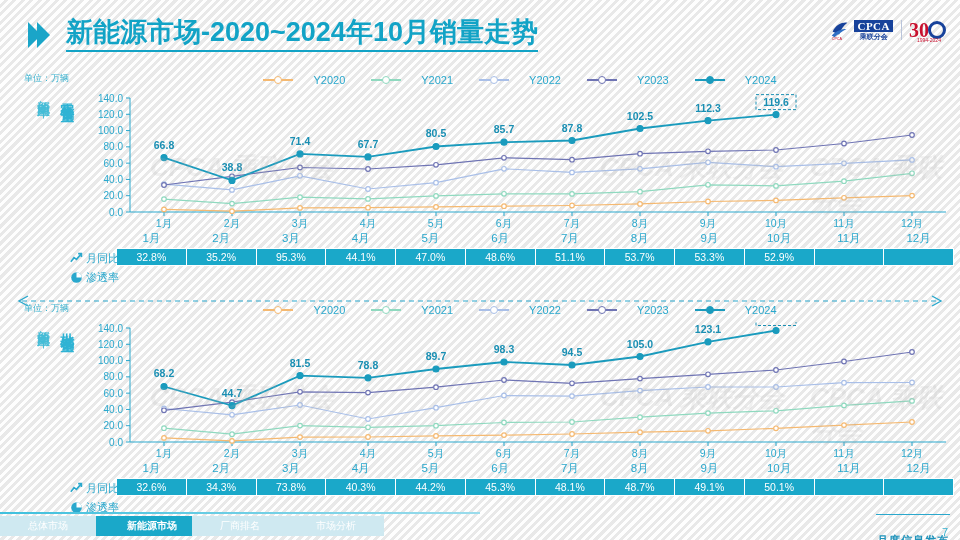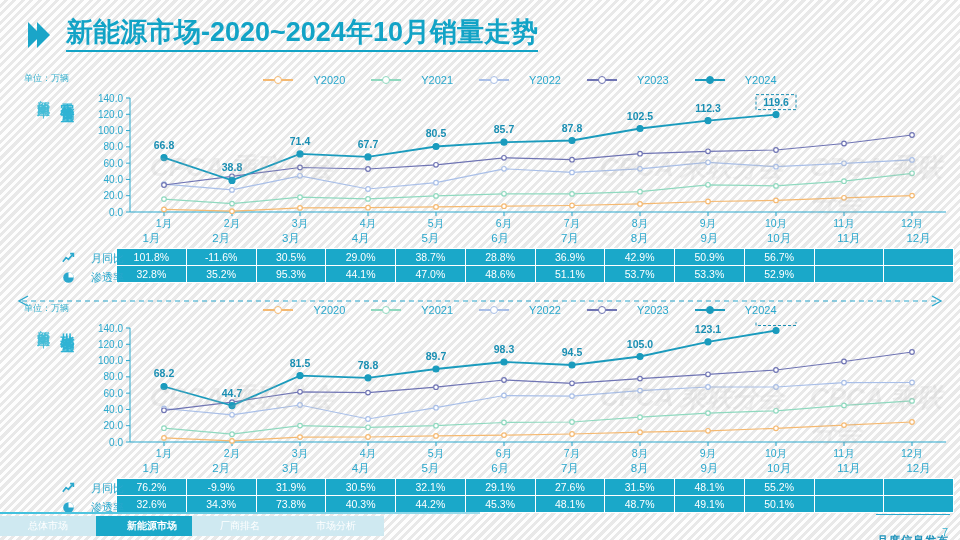--- a/index.html
+++ b/index.html
@@ -58,21 +58,21 @@
   .legend-label { font-size:11px; color:#2aa8cd; }
 
   .plot { position:absolute; left:0; top:20px; width:868px; height:140px; }
   .plot svg { display:block; }
 
   
   .tbl { position:absolute; left:58px; top:158px; width:896px; }
   .tbl table { border-collapse:collapse; width:838px; margin-left:58px; table-layout:fixed; }
   .tbl th { font-size:11.5px; color:#2aa8cd; font-weight:normal; height:18px; text-align:center; }
   .tbl td { background:#1aa8c9; color:#ffffff; font-size:10.5px; text-align:center; height:17px; border:1px solid #ffffff; }
-  .row-label { position:absolute; left:4px; font-size:11px; color:#2aa8cd; display:flex; align-items:center; gap:16px; white-space:nowrap; }
+  .row-label { position:absolute; left:12px; font-size:11px; color:#2aa8cd; display:flex; align-items:center; gap:3px; white-space:nowrap; }
   .row-label.r1 { top:21px; }
   .row-label.r2 { top:40px; }
   .mini-icon { width:13px; height:13px; display:inline-block; }
 
   
   .sep { position:absolute; left:0; top:293px; width:960px; height:12px; }
 
   
   .footer { position:absolute; left:0; bottom:0; width:960px; height:28px; }
   .foot-rule { position:absolute; left:0; top:0px; width:480px; height:2px; background:linear-gradient(90deg,#3fc0dd,#9bdcec); }
@@ -92,20 +92,39 @@
 
 <div id="page">
 
   <div class="header">
     <div class="hdr-chevrons">
       <div class="chev"></div>
         <div class="chev b"></div>
     </div>
     <div class="title-wrap">
       <div class="title">新能源市场-2020~2024年10月销量走势</div>
+    </div>
+    <div class="logos">
+      <div class="cpca-logo">
+        <svg class="cpca-mark" viewBox="0 0 24 24">
+          <path d="M4 14 C7 6, 15 3, 20 4 C16 7, 13 11, 11 17 Z" fill="#17429b"></path>
+          <path d="M3 18 C8 13, 14 11, 19 11 C14 14, 9 17, 6 20 Z" fill="#2f6fc4"></path>
+          <text x="3" y="23" font-size="4" fill="#c8102e" font-family="sans-serif">CPCA</text>
+        </svg>
+        <div class="cpca-txt">
+          <div class="cpca-top">CPCA</div>
+          <div class="cpca-bot">乘联分会</div>
+        </div>
+      </div>
+      <div class="anniv">
+        <div class="anniv-30">30</div>
+        <div class="anniv-ring">
+          <span class="anniv-sub">1994-2024</span>
+        </div>
+      </div>
     </div>
   </div>
 
   <div class="panel top">
     <div class="unit-label">单位：万辆</div>
     <div class="vcol cat">新能源乘用车</div>
     <div class="vcol metric">零售销量</div>
 
     <div class="chart-area">
       <div class="legend" id="legend-retail">
@@ -288,34 +307,20 @@
               <th>7月</th>
               <th>8月</th>
               <th>9月</th>
               <th>10月</th>
               <th>11月</th>
               <th>12月</th>
             </tr>
           </thead>
           <tbody>
             <tr>
-              <td>101.8%</td>
-              <td>-11.6%</td>
-              <td>30.5%</td>
-              <td>29.0%</td>
-              <td>38.7%</td>
-              <td>28.8%</td>
-              <td>36.9%</td>
-              <td>42.9%</td>
-              <td>50.9%</td>
-              <td>56.7%</td>
-              <td></td>
-              <td></td>
-            </tr>
-            <tr>
               <td>32.8%</td>
               <td>35.2%</td>
               <td>95.3%</td>
               <td>44.1%</td>
               <td>47.0%</td>
               <td>48.6%</td>
               <td>51.1%</td>
               <td>53.7%</td>
               <td>53.3%</td>
               <td>52.9%</td>
@@ -521,34 +526,20 @@
               <th>7月</th>
               <th>8月</th>
               <th>9月</th>
               <th>10月</th>
               <th>11月</th>
               <th>12月</th>
             </tr>
           </thead>
           <tbody>
             <tr>
-              <td>76.2%</td>
-              <td>-9.9%</td>
-              <td>31.9%</td>
-              <td>30.5%</td>
-              <td>32.1%</td>
-              <td>29.1%</td>
-              <td>27.6%</td>
-              <td>31.5%</td>
-              <td>48.1%</td>
-              <td>55.2%</td>
-              <td></td>
-              <td></td>
-            </tr>
-            <tr>
               <td>32.6%</td>
               <td>34.3%</td>
               <td>73.8%</td>
               <td>40.3%</td>
               <td>44.2%</td>
               <td>45.3%</td>
               <td>48.1%</td>
               <td>48.7%</td>
               <td>49.1%</td>
               <td>50.1%</td>

